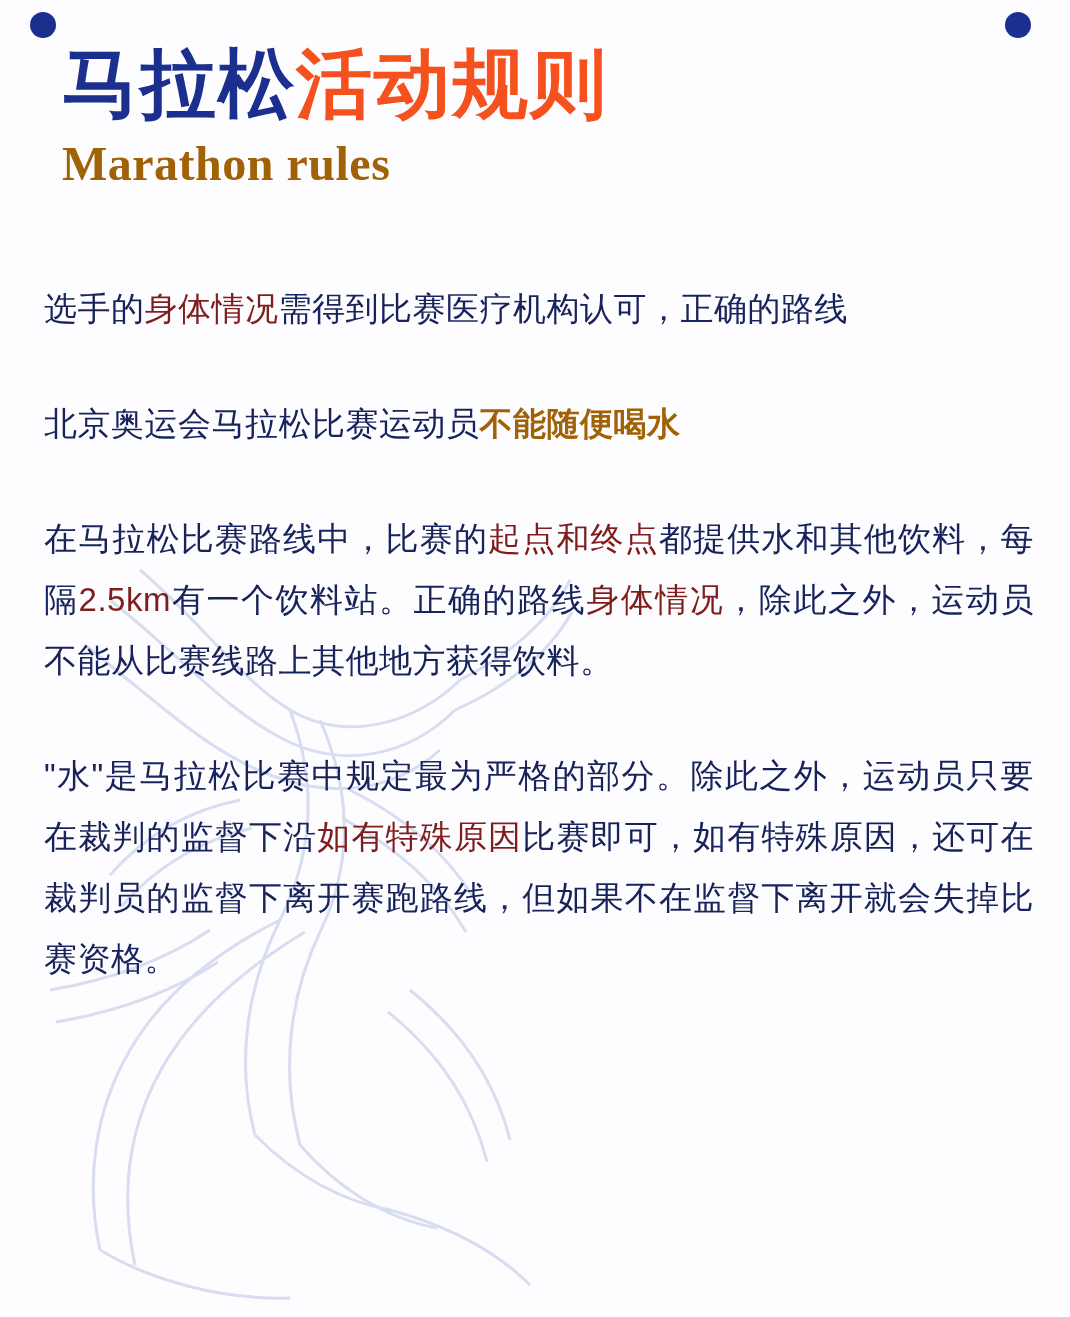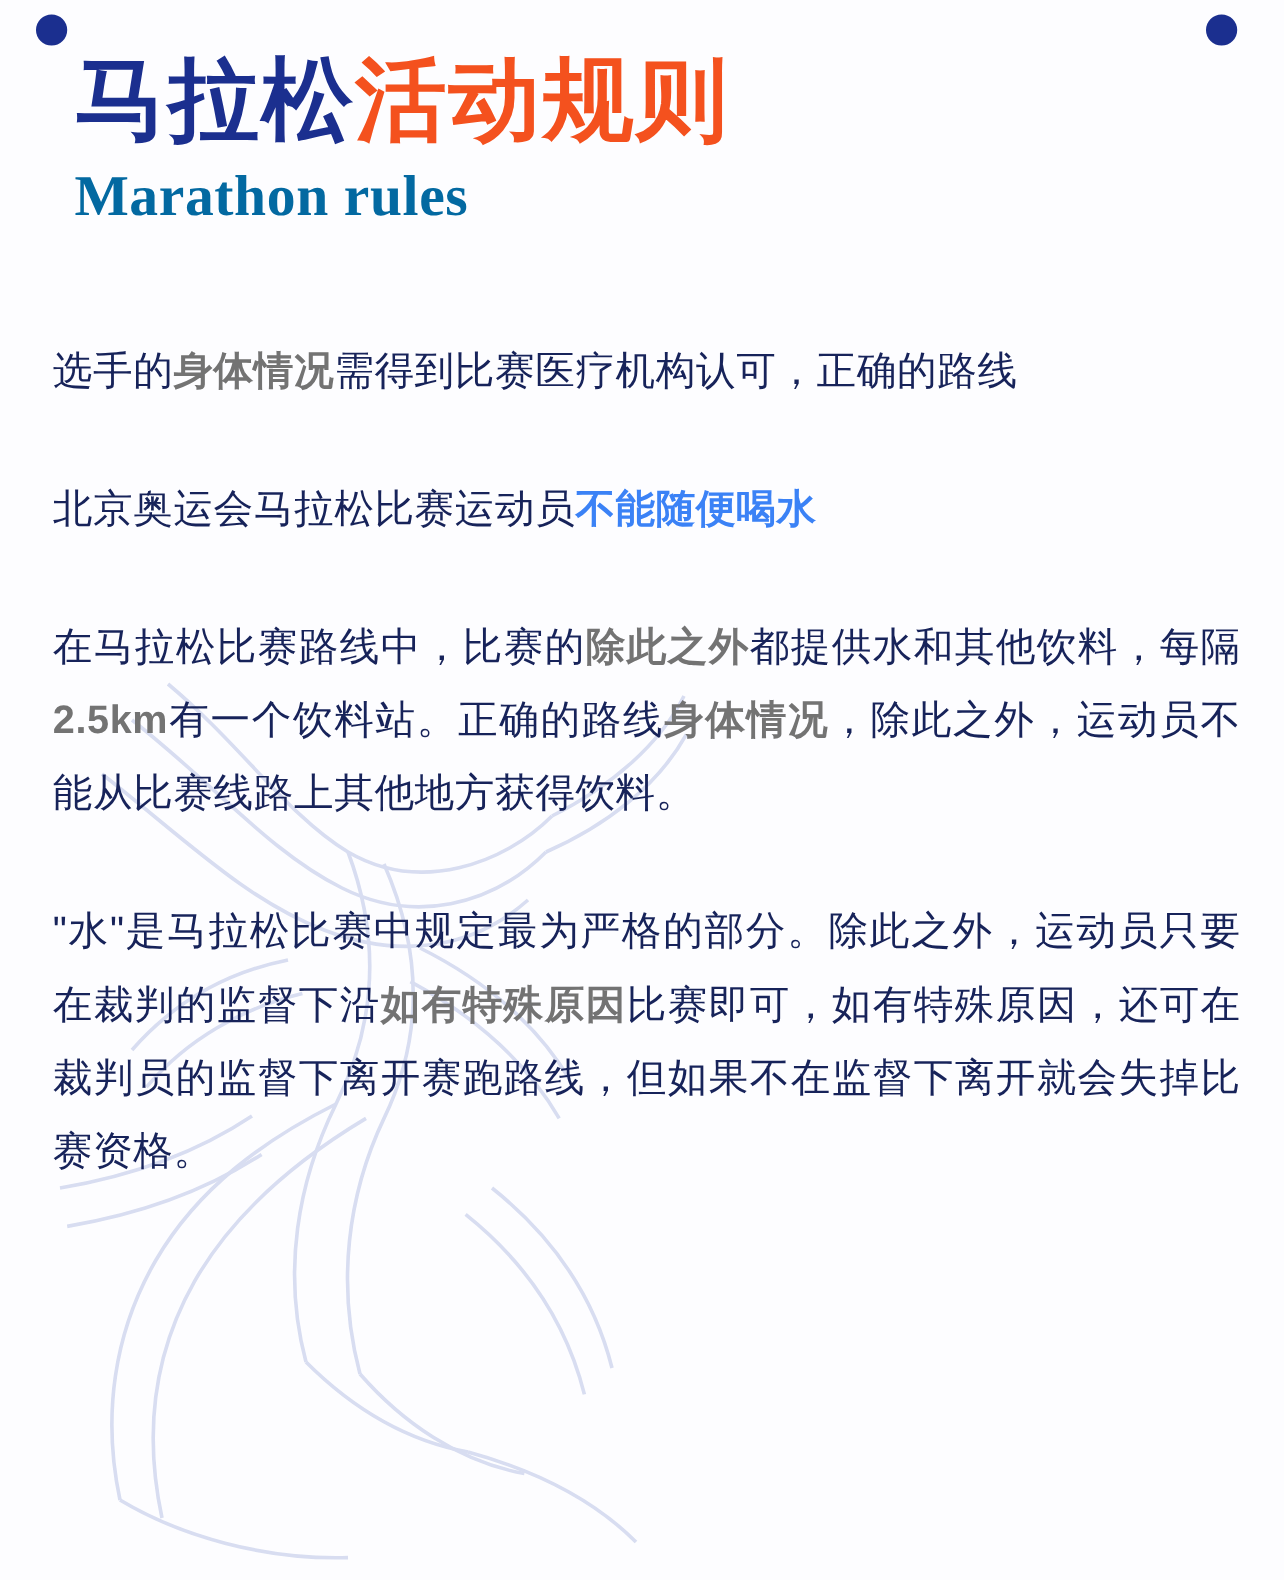--- a/index.html
+++ b/index.html
@@ -57,41 +57,41 @@
     white-space: nowrap;
     font-family: "Liberation Sans", "DejaVu Sans", sans-serif;
   }
   .title-cn .seg-blue { color: #1b2f8f; }
   .title-cn .seg-orange { color: #f4511e; }
   .title-en {
     margin: 14px 0 0 0;
     font-family: "Liberation Serif", "DejaVu Serif", serif;
     font-size: 48px;
     font-weight: bold;
-    color: #0369a1;
+    color: #a16207;
     letter-spacing: 0.5px;
   }
 
   .content {
     position: absolute;
     left: 44px;
     top: 278px;
     width: 990px;
     color: #17235a;
     font-size: 33px;
     line-height: 1.85;
   }
   .para {
     margin: 0 0 54px 0;
     text-align: justify;
     letter-spacing: 0.5px;
   }
   .para:last-child { margin-bottom: 0; }
-  .b { font-weight: bold; color: #737373; }
-  .orange-b { font-weight: bold; color: #3b82f6; }
+  .b { font-weight: normal; color: #7f1d1d; }
+  .orange-b { font-weight: bold; color: #a16207; }
 </style>
 </head>
 <body>
 
 <div class="page">
 
   <svg class="watermark" viewBox="0 0 700 760" xmlns="http://www.w3.org/2000/svg" aria-hidden="true">
     <g fill="none" stroke="#9aa8d8" stroke-width="3" opacity="0.75">
       <path d="M150 10 C 210 60, 250 120, 300 150 C 360 185, 430 160, 470 120"></path>
       <path d="M120 40 C 190 95, 235 150, 295 180 C 355 210, 420 195, 465 150"></path>
@@ -121,17 +121,17 @@
   <div class="dot dot-right"></div>
 
   <div class="title-wrap">
     <h1 class="title-cn"><span class="seg-blue">马拉松</span><span class="seg-orange">活动规则</span></h1>
     <div class="title-en">Marathon rules</div>
   </div>
 
   <div class="content">
     <p class="para"><span>选手的</span><span class="b">身体情况</span><span>需得到比赛医疗机构认可，正确的路线</span></p>
     <p class="para"><span>北京奥运会马拉松比赛运动员</span><span class="orange-b">不能随便喝水</span></p>
-    <p class="para"><span>在马拉松比赛路线中，比赛的</span><span class="b">除此之外</span><span>都提供水和其他饮料，每隔</span><span class="b">2.5km</span><span>有一个饮料站。正确的路线</span><span class="b">身体情况</span><span>，除此之外，运动员不能从比赛线路上其他地方获得饮料。</span></p>
+    <p class="para"><span>在马拉松比赛路线中，比赛的</span><span class="b">起点和终点</span><span>都提供水和其他饮料，每隔</span><span class="b">2.5km</span><span>有一个饮料站。正确的路线</span><span class="b">身体情况</span><span>，除此之外，运动员不能从比赛线路上其他地方获得饮料。</span></p>
     <p class="para"><span>"水"是马拉松比赛中规定最为严格的部分。除此之外，运动员只要在裁判的监督下沿</span><span class="b">如有特殊原因</span><span>比赛即可，如有特殊原因，还可在裁判员的监督下离开赛跑路线，但如果不在监督下离开就会失掉比赛资格。</span></p>
   </div>
 
 </div>
 
 </body></html>

